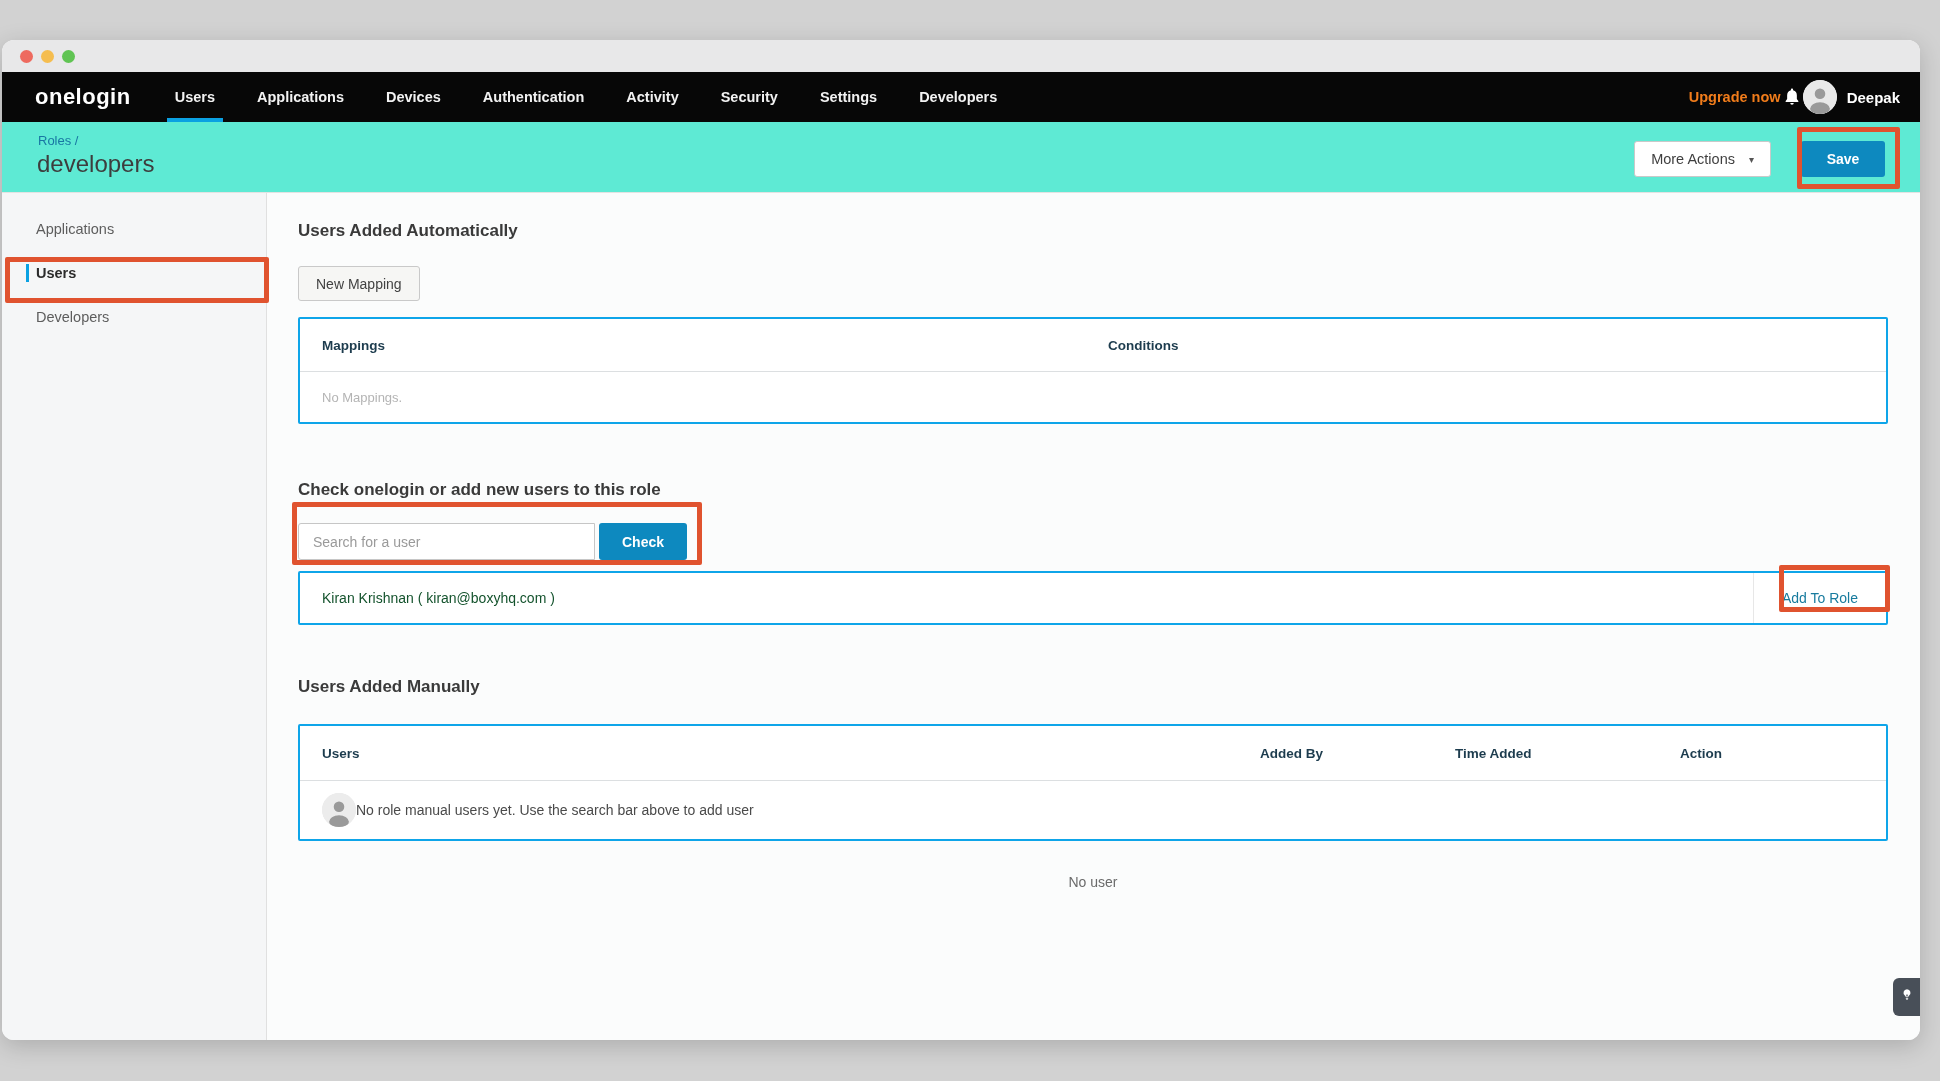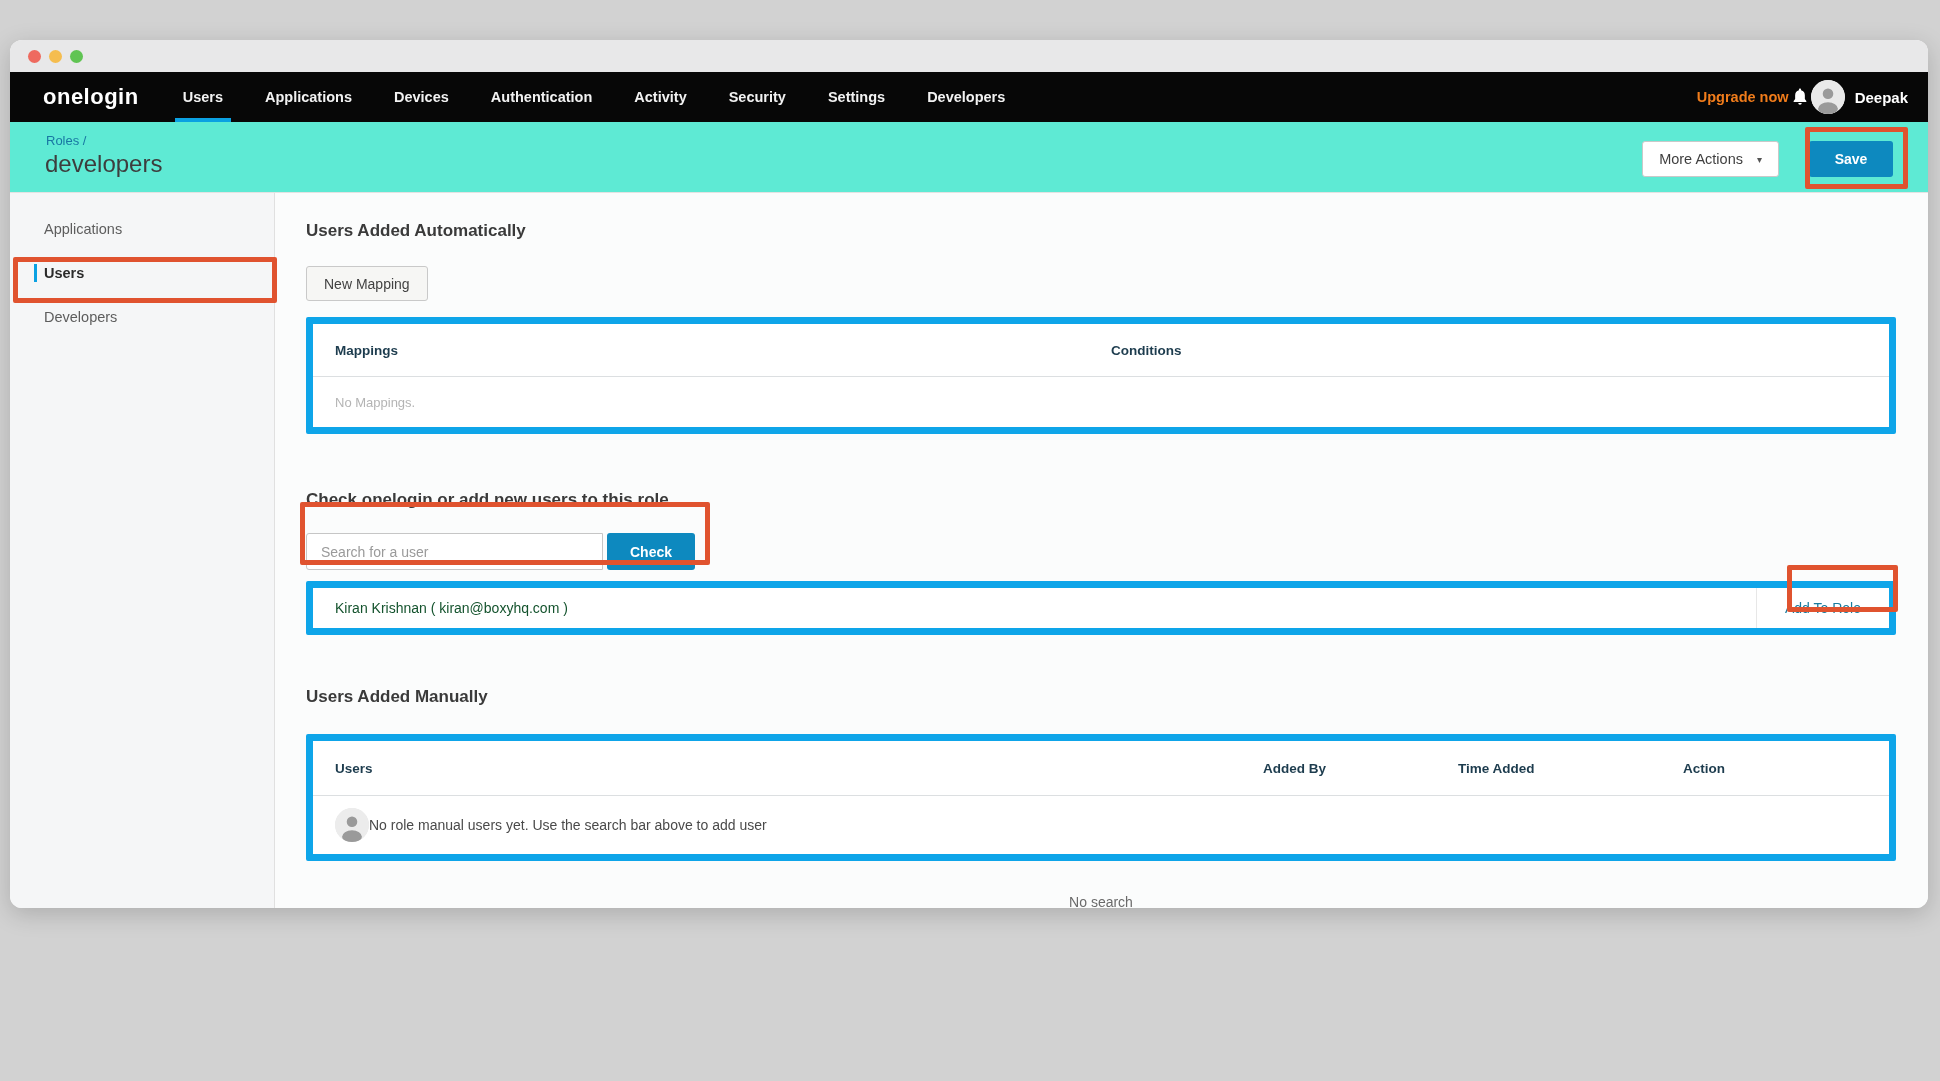--- a/index.html
+++ b/index.html
@@ -4,21 +4,21 @@
 <style>
   * { margin:0; padding:0; box-sizing:border-box; }
   html,body { width:1940px; height:1081px; }
   body {
     background:#d2d2d2;
     font-family:"Liberation Sans","DejaVu Sans",sans-serif;
     position:relative;
     overflow:hidden;
   }
   .window {
-    position:absolute; left:10px; top:40px; width:1918px; height:868px;
+    position:absolute; left:2px; top:40px; width:1918px; height:1000px;
     border-radius:12px; overflow:hidden; background:#fbfcfc;
     box-shadow:0 6px 24px rgba(0,0,0,.18);
   }
   
   .titlebar { height:32px; background:#e8e8e9; display:flex; align-items:center; padding-left:18px; }
   .lights { display:flex; gap:8px; }
   .light { width:13px; height:13px; border-radius:50%; }
   .light.red { background:#ee6a5f; }
   .light.yellow { background:#f5bd4f; }
   .light.green { background:#60c453; }
@@ -48,21 +48,21 @@
   .app-body { display:flex; height:847px; }
   .sidebar { width:265px; background:#f5f6f7; border-right:1px solid #e0e0e0; padding-top:14px; }
   .side-item { height:44px; display:flex; align-items:center; padding-left:34px; font-size:14.5px; color:#5d5d5d; cursor:pointer; position:relative; }
   .side-item.active { font-weight:bold; color:#2b2b2b; }
   .side-item.active .active-bar { display:block; }
   .active-bar { display:none; position:absolute; left:24px; top:13px; width:3px; height:18px; background:#0ba1e2; }
   .main { flex:1; background:#fbfcfc; padding:28px 32px 0 31px; position:relative; }
   .section-title { font-size:17px; font-weight:bold; color:#3a3a3a; }
   .btn-newmapping { margin-top:25px; height:35px; padding:0 17px; background:#f6f6f4; border:1px solid #c9c9c9;
     border-radius:3px; font-size:14px; color:#424242; cursor:pointer; font-family:inherit; }
-  .card { background:#fff; border:7px solid #0ea5e9; border-radius:2px; }
+  .card { background:#fff; border:2px solid #0ea5e9; border-radius:2px; }
   .table-auto { margin-top:16px; }
   .thead { display:flex; align-items:center; border-bottom:1px solid #dcdfe1; }
   .th { font-size:13.5px; font-weight:bold; color:#1d3c4e; }
   .table-auto .thead { height:53px; }
   .table-auto .th-mappings { flex:1; padding-left:22px; }
   .table-auto .th-conditions { width:778px; }
   .row-empty-mappings { height:50px; display:flex; align-items:center; padding-left:22px; font-size:13px; color:#b4b4b4; }
   .check-heading { margin-top:56px; }
   .search-row { margin-top:23px; display:flex; }
   .search-input { width:297px; height:37px; border:1px solid #c6c6c6; border-radius:3px 0 0 3px;
@@ -208,21 +208,21 @@
           <span class="avatar">
             <svg viewBox="0 0 36 36" width="34" height="34">
                 <circle cx="18" cy="18" r="18" fill="#ececec"></circle>
                 <circle cx="18" cy="14.5" r="5.6" fill="#9a9a9a"></circle>
                 <ellipse cx="18" cy="30.5" rx="10.5" ry="7" fill="#9a9a9a"></ellipse>
               </svg>
           </span>
           <span class="empty-manual-text">No role manual users yet. Use the search bar above to add user</span>
         </div>
       </div>
-      <div class="no-users">No search</div>
+      <div class="no-users">No user</div>
     </main>
   </div>
 
   <div class="annotation ann-save"></div>
   <div class="annotation ann-users"></div>
   <div class="annotation ann-search"></div>
   <div class="annotation ann-addrole"></div>
 
   <div class="help-fab">
     <span>

